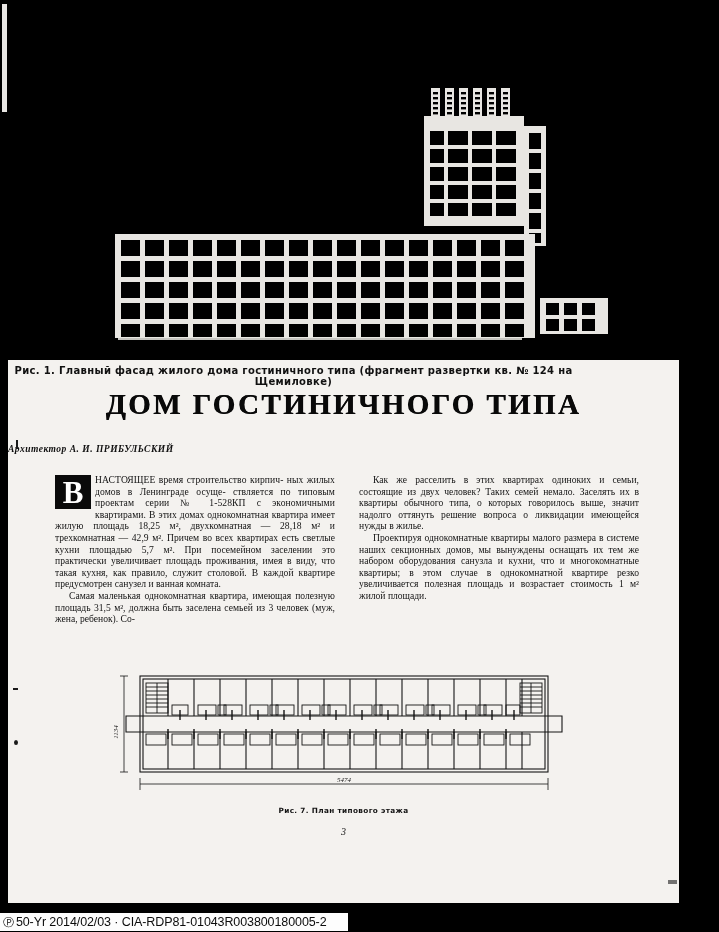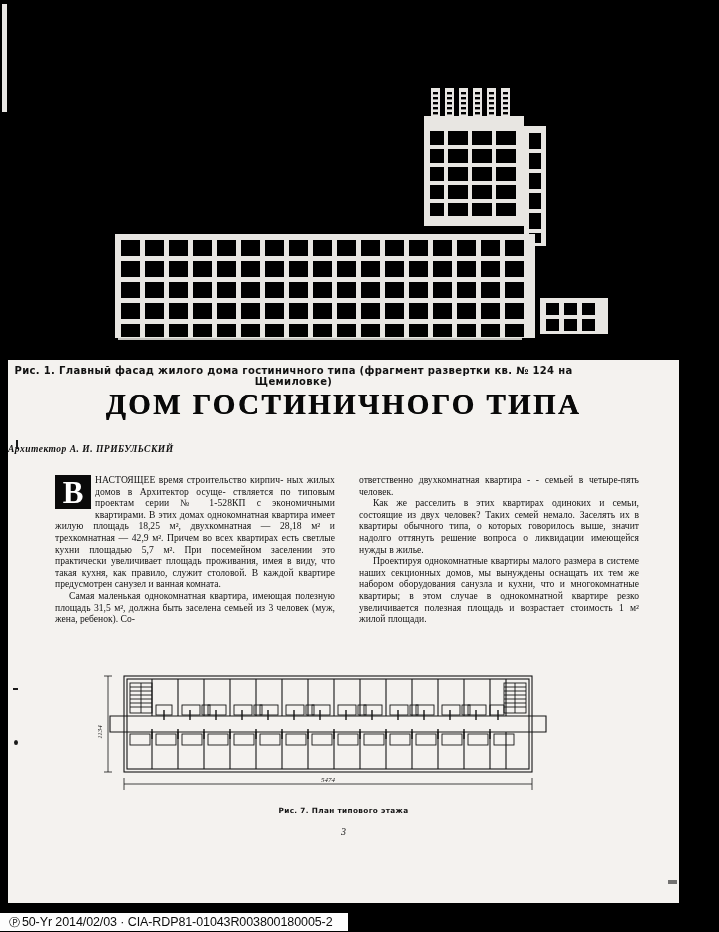--- a/index.html
+++ b/index.html
@@ -141,21 +141,21 @@
     text-align: center;
     margin: 1px 4px 0 0;
     border: 1.5px solid #0a0a0a;
   }
   .lead-wrap { text-indent: 0 !important; }
   .lead-line { letter-spacing: .1px; }
 
   
   #fig2 {
     position: absolute;
-    left: 94px; top: 672px;
+    left: 110px; top: 672px;
     width: 460px; height: 122px;
     z-index: 8;
   }
   #fig2 svg { display:block; }
   #cap2 {
     left: 8px; top: 806px; width: 671px;
     font-size: 7.3px;
     z-index: 8;
   }
   #folio {
@@ -187,21 +187,21 @@
     background: #fdfdfd;
     z-index: 11;
     display: flex;
     align-items: center;
   }
   #archive-text {
     font-family: "Liberation Sans", sans-serif;
     font-size: 12.5px;
     color: #0c0c0c;
     white-space: nowrap;
-    padding-left: 9px;
+    padding-left: 3px;
     letter-spacing: -0.1px;
   }
   .stamp-glyph {
     display:inline-block;
     font-family:"DejaVu Sans", sans-serif;
     font-size: 11px;
     margin-right: 2px;
   }
 </style>
 </head>
@@ -431,30 +431,29 @@
   <div class="fig-caption" id="cap1">Рис. 1. Главный фасад жилого дома гостиничного типа (фрагмент развертки кв. № 124 на Щемиловке)</div>
 
   <div id="headline">ДОМ ГОСТИНИЧНОГО ТИПА</div>
   <div id="byline">Архитектор А. И. ПРИБУЛЬСКИЙ</div>
 
   <div id="body-cols">
 
     <div class="col">
       <p class="lead-wrap">
         <span class="dropcap">В</span><span class="lead-line">НАСТОЯЩЕЕ время строительство кирпич-</span>
-        <span class="lead-line">ных жилых домов в Архитектор осуще-</span>
+        <span class="lead-line">ных жилых домов в Ленинграде осуще-</span>
         <span class="lead-line">ствляется по типовым проектам серии</span>
         <span class="lead-line">№ 1-528КП с экономичными квартирами.</span>
         <span>В этих домах однокомнатная квартира имеет жилую площадь 18,25 м², двухкомнатная — 28,18 м² и трехкомнатная — 42,9 м². Причем во всех квартирах есть светлые кухни площадью 5,7 м². При посемейном заселении это практически увеличивает площадь проживания, имея в виду, что такая кухня, как правило, служит столовой. В каждой квартире предусмотрен санузел и ванная комната.</span>
       </p>
       <p>Самая маленькая однокомнатная квартира, имеющая полезную площадь 31,5 м², должна быть заселена семьей из 3 человек (муж, жена, ребенок). Со-</p>
     </div>
 
     <div class="col">
-      <p class="noind">ответственно двухкомнатная квартира - - семьей в четыре-пять человек.</p>
       <p>Как же расселить в этих квартирах одиноких и семьи, состоящие из двух человек? Таких семей немало. Заселять их в квартиры обычного типа, о которых говорилось выше, значит надолго оттянуть решение вопроса о ликвидации имеющейся нужды в жилье.</p>
       <p>Проектируя однокомнатные квартиры малого размера в системе наших секционных домов, мы вынуждены оснащать их тем же набором оборудования санузла и кухни, что и многокомнатные квартиры; в этом случае в однокомнатной квартире резко увеличивается полезная площадь и возрастает стоимость 1 м² жилой площади.</p>
     </div>
   </div>
 
   <div id="fig2">
     <svg width="460" height="122" viewBox="0 0 460 122" xmlns="http://www.w3.org/2000/svg">
       <g stroke="#151515" fill="none" stroke-width="1.1">
 
         <rect x="30" y="4" width="408" height="96"></rect>

